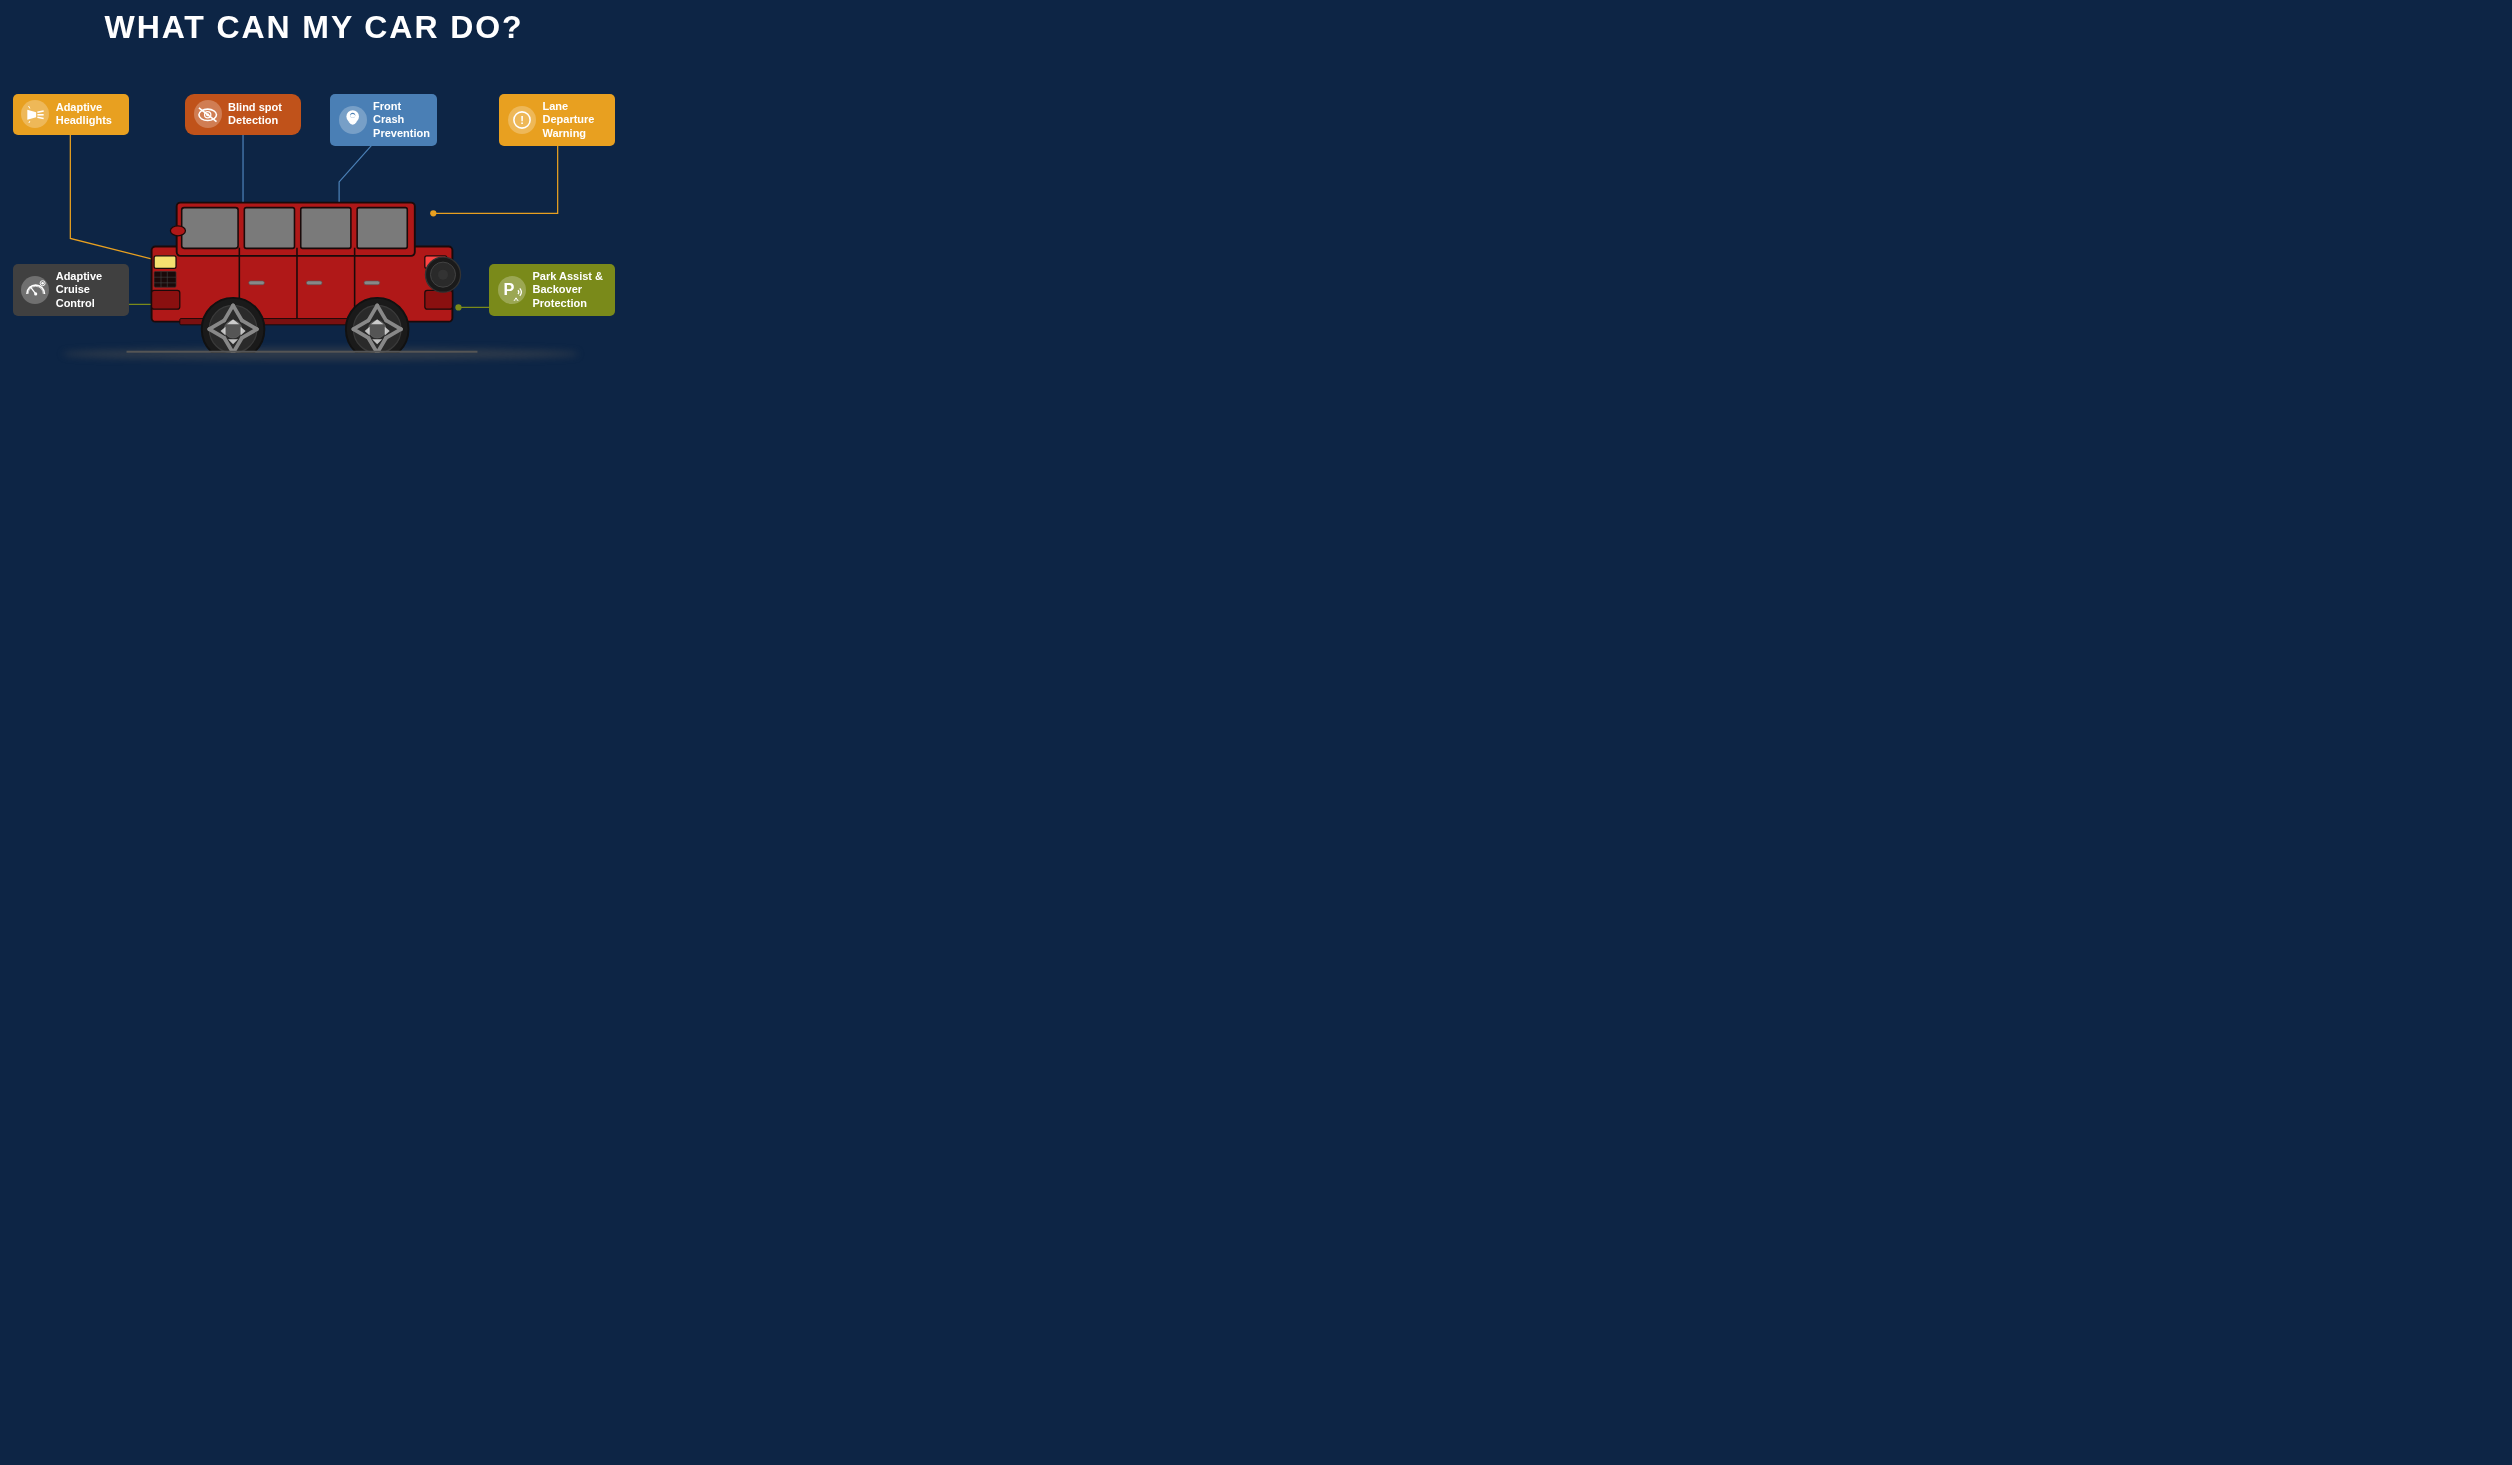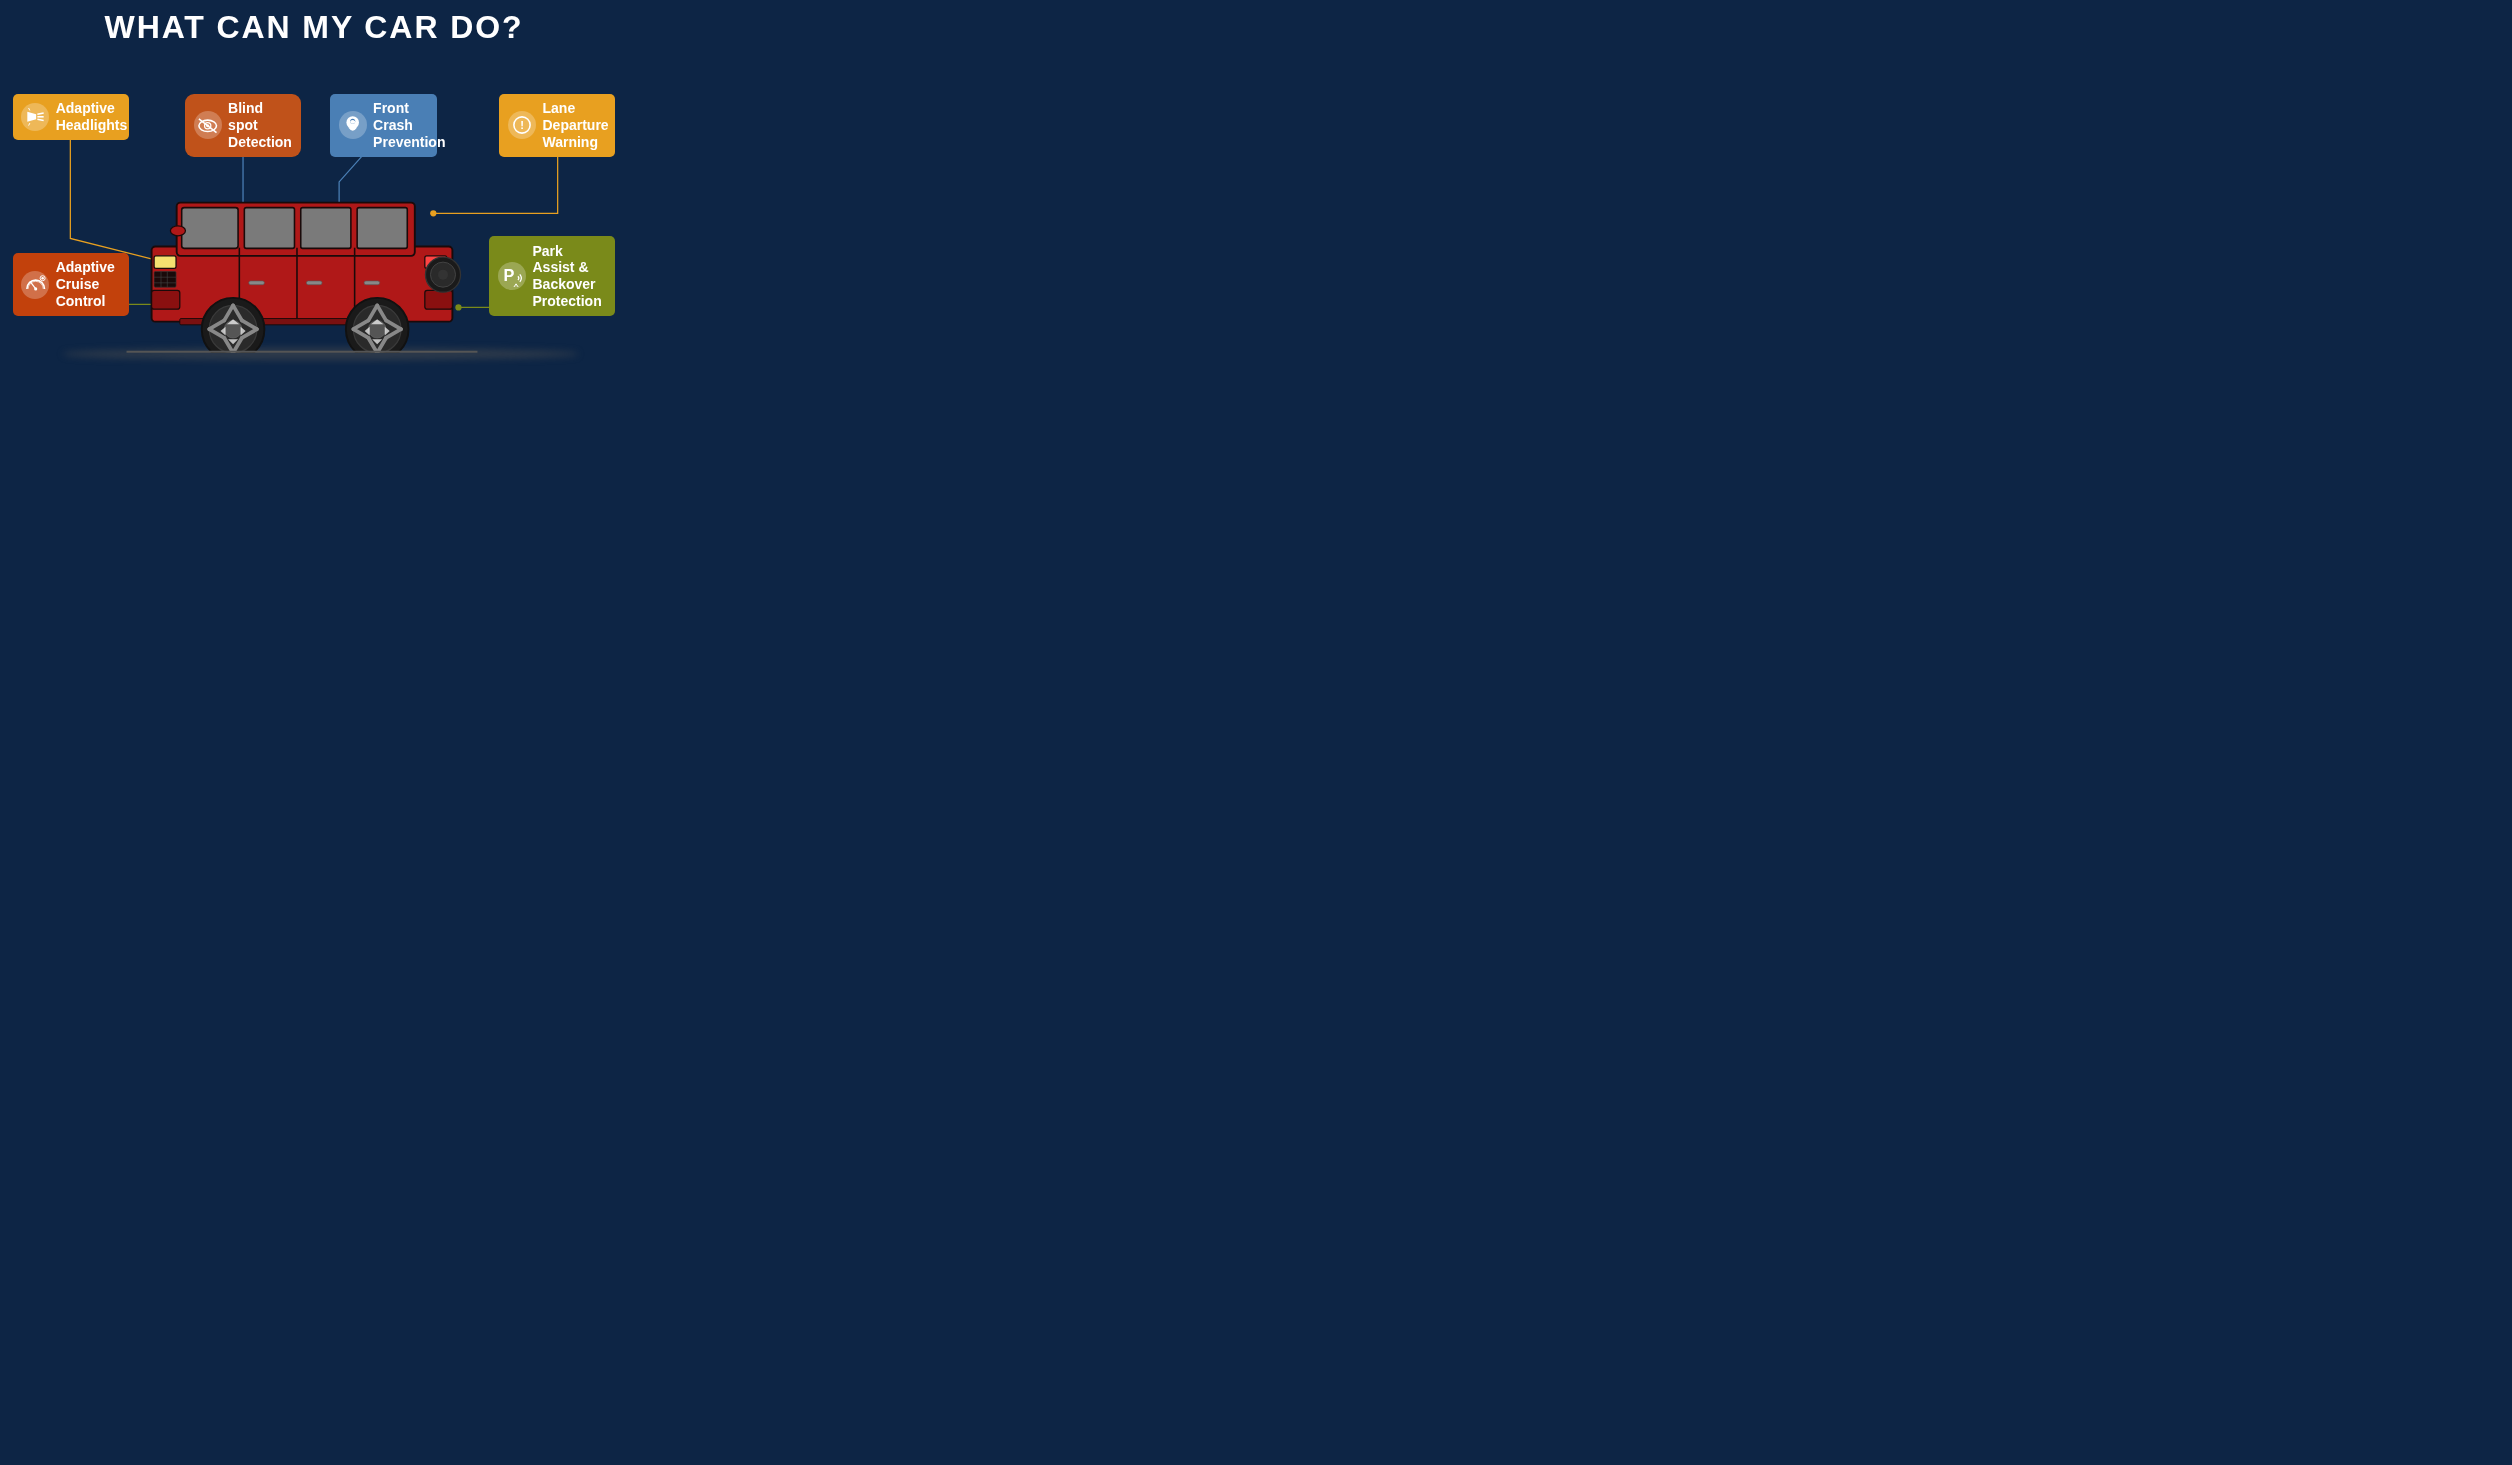--- a/index.html
+++ b/index.html
@@ -49,21 +49,21 @@
       border-radius: 50%;
       background: rgba(255,255,255,0.25);
       display: flex;
       align-items: center;
       justify-content: center;
       flex-shrink: 0;
     }
 
     .feature-box .label {
       color: white;
-      font-size: 14px;
+      font-size: 11px;
       font-weight: bold;
       line-height: 1.2;
     }
 
     
     .box-adaptive-headlights {
       background-color: #e8a020;
       top: 19px;
       left: 12.6px;
       width: 116px;
@@ -86,21 +86,21 @@
 
     .box-lane-departure {
       background-color: #e8a020;
       top: 19px;
       right: 12.6px;
       width: 116px;
     }
 
     
     .box-cruise-control {
-      background-color: #c2410c;
+      background-color: #404040;
       bottom: 50px;
       left: 12.6px;
       width: 116px;
     }
 
     .box-park-assist {
       background-color: #7a8a1a;
       bottom: 50px;
       right: 12.6px;
       width: 126px;

